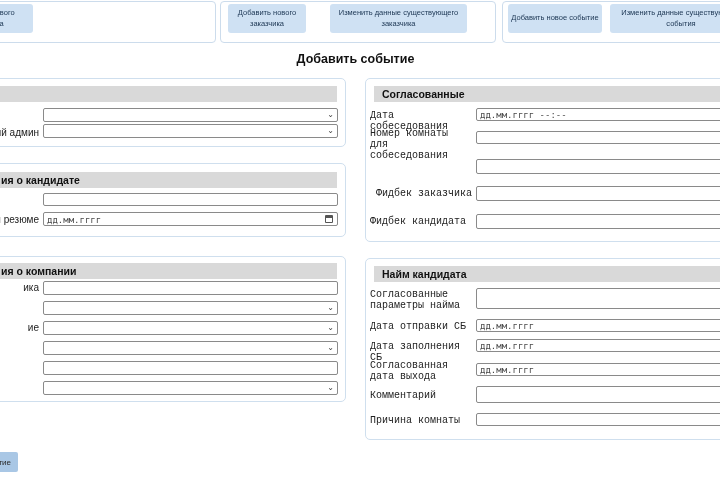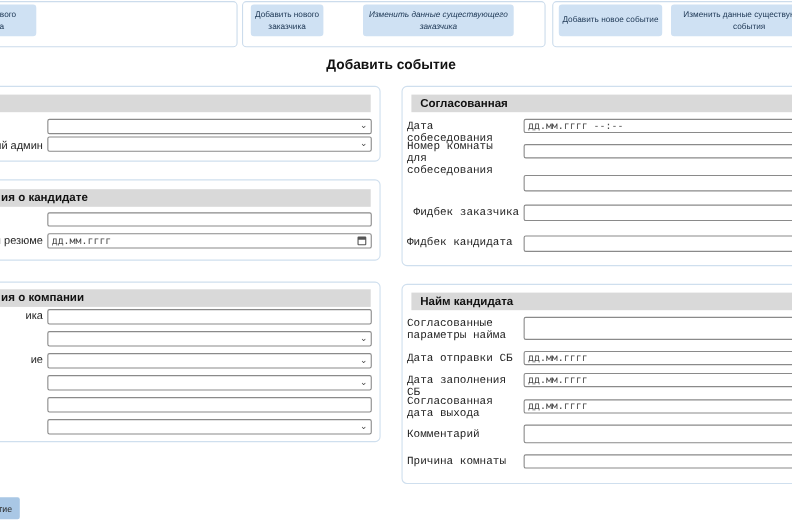--- a/index.html
+++ b/index.html
@@ -44,22 +44,22 @@
 </head>
 <body>
 
 <div id="screen">
 
   <div class="tb-group" style="left:-150px;width:366px;"></div>
   <div class="tb-group" style="left:220px;width:276px;"></div>
   <div class="tb-group" style="left:502px;width:312px;"></div>
 
   <button class="tb-btn" style="left:-62px;top:4px;width:95px;height:29px;">Добавить нового кандидата</button>
-  <button class="tb-btn" style="left:228px;top:4px;width:66px;height:29px;">Добавить нового заказчика</button>
-  <button class="tb-btn" style="left:330px;top:4px;width:137px;height:29px;font-style:italic;">Изменить данные существующего заказчика</button>
+  <button class="tb-btn" style="left:228px;top:4px;width:78px;height:29px;">Добавить нового заказчика</button>
+  <button class="tb-btn" style="left:330px;top:4px;width:137px;height:29px;">Изменить данные существующего заказчика</button>
   <button class="tb-btn" style="left:508px;top:4px;width:94px;height:29px;">Добавить новое событие</button>
   <button class="tb-btn" style="left:610px;top:4px;width:142px;height:29px;">Изменить данные существующего события</button>
 
   <div class="page-title">Добавить событие</div>
 
   <div class="box" style="left:-330px;top:78px;width:676px;height:69px;">
     <div class="hdr hoff" style="top:7px;">
       <span class="htxt"></span>
     </div>
     <div class="sel fld-left" style="top:29px;">
@@ -100,21 +100,21 @@
       <span class="chev">⌄</span>
     </div>
     <input class="inp fld-left" style="top: 104px;" type="text">
     <div class="sel fld-left" style="top:124px;">
       <span class="chev">⌄</span>
     </div>
   </div>
 
   <div class="box" style="left:365px;top:78px;width:392px;height:164px;">
     <div class="hdr hpad" style="top:7px;">
-      <span class="htxt">Согласованная</span>
+      <span class="htxt">Согласованные</span>
     </div>
     <div class="lbl lbl-r" style="top:31px;">Дата собеседования</div>
     <input class="inp fld-r" style="top: 29px; height: 13px;" type="text" placeholder="дд.мм.гггг --:--">
     <div class="lbl lbl-r" style="top:49px;">Номер комнаты для собеседования</div>
     <input class="inp fld-r" style="top: 52px; height: 13px;" type="text">
     <input class="inp fld-r" style="top: 80px; height: 15px;" type="text">
     <div class="lbl lbl-r" style="top:109px;text-align:right;">Фидбек заказчика</div>
     <input class="inp fld-r" style="top: 107px; height: 15px;" type="text">
     <div class="lbl lbl-r" style="top:137px;">Фидбек кандидата</div>
     <input class="inp fld-r" style="top: 135px; height: 15px;" type="text">

